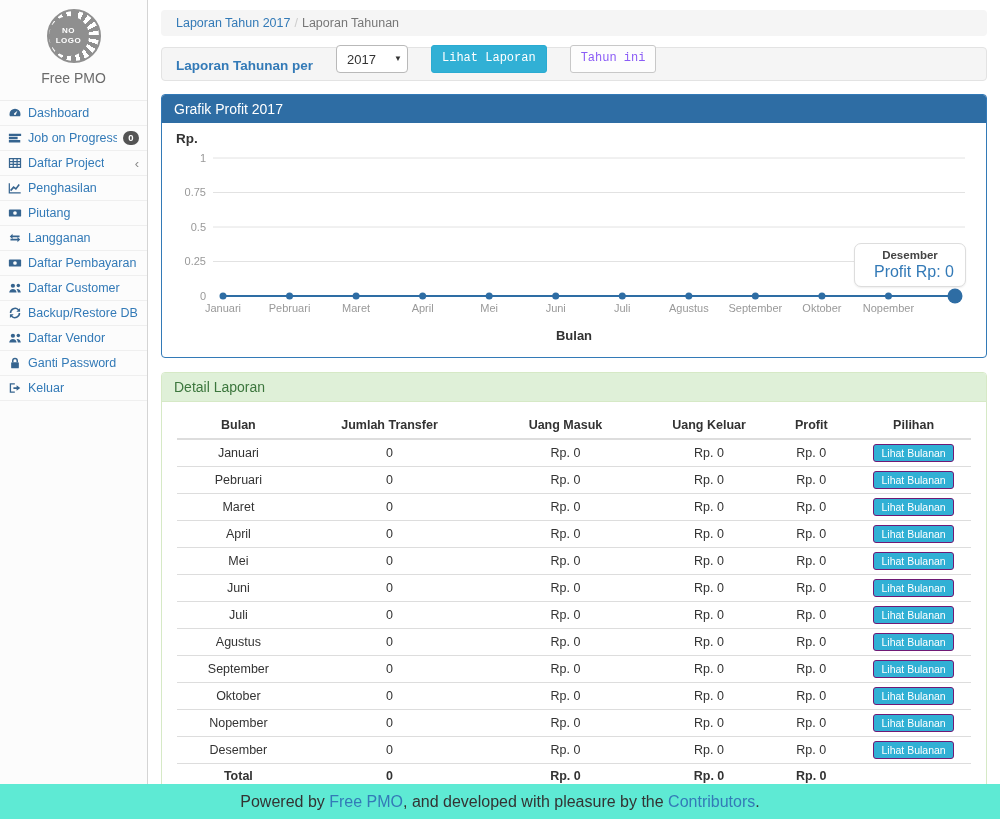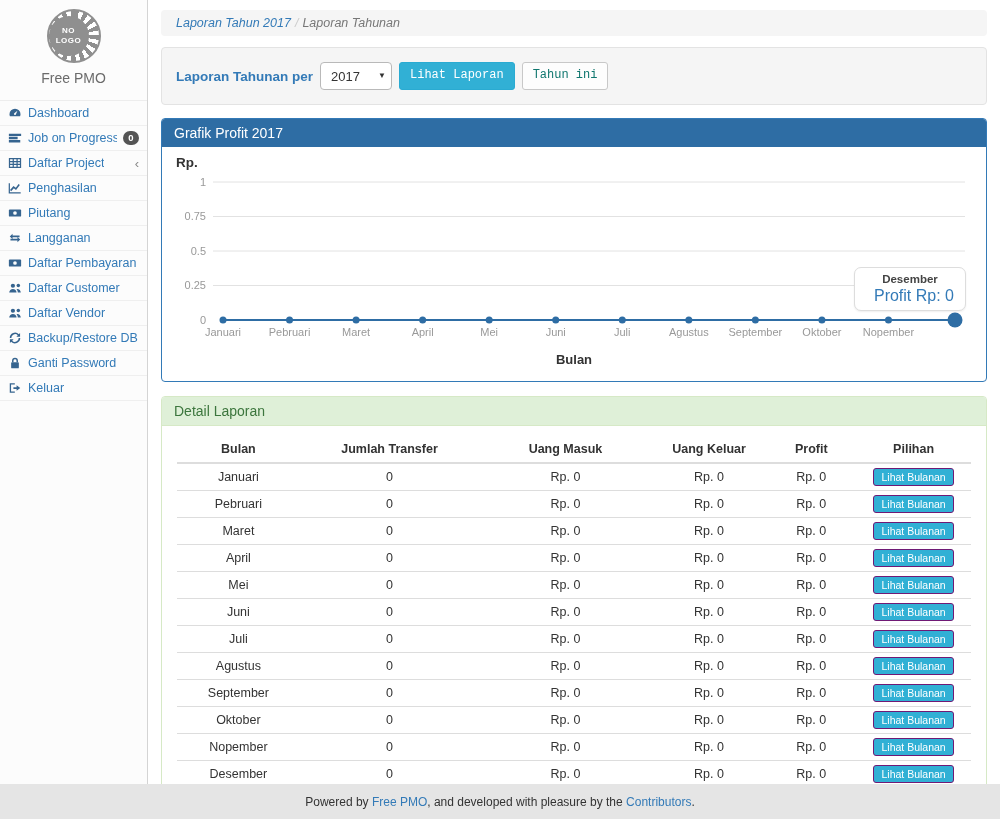--- a/index.html
+++ b/index.html
@@ -24,37 +24,37 @@
     color: #337ab7; font-size: 12.5px; text-decoration: none; cursor: pointer; }
   .nav-icon { width: 14px; height: 14px; flex-shrink: 0; display: inline-flex; color: #36648f; }
   .nav-icon svg { width: 14px; height: 14px; }
   .nav-label { white-space: nowrap; overflow: hidden; }
   .nav-badge { margin-left: auto; background: #545454; color: #fff; font-size: 9.5px; font-weight: bold;
     border-radius: 9px; padding: 1px 5.5px; line-height: 1.3; }
   .nav-chevron { margin-left: auto; color: #888; font-size: 13px; line-height: 1; }
 
   
   .content { flex: 1; padding: 10px 13px 0; background: #fff; min-width: 0; }
-  .breadcrumb { background: #f5f5f5; border-radius: 4px; padding: 6px 15px; font-size: 12.5px; margin-bottom: 11px; font-style: italic; }
+  .breadcrumb { background: #f5f5f5; border-radius: 4px; padding: 6px 15px; font-size: 12.5px; margin-bottom: 11px; }
   .breadcrumb a { color: #337ab7; text-decoration: none; cursor: pointer; }
   .crumb-sep { color: #ccc; padding: 0 4px; }
   .crumb-current { color: #777; }
 
   .filter-well { background: #f5f5f5; border: 1px solid #e3e3e3; border-radius: 4px;
-    padding: 7px 14px; display: flex; align-items: center; gap: 7px; margin-bottom: 13px; height: 58px; }
+    padding: 7px 14px; display: flex; align-items: flex-end; gap: 23px; margin-bottom: 13px; height: 34px; }
   .filter-label { color: #337ab7; font-weight: bold; font-size: 13.5px; }
   .select-wrap { position: relative; display: inline-block; }
   .select-wrap select { appearance: none; -webkit-appearance: none; width: 72px; height: 28px;
     border: 1px solid #b9b9b9; border-radius: 4px; background: #fff; font-size: 13px;
     padding: 2px 18px 2px 10px; color: #333; font-family: inherit; }
   .select-caret { position: absolute; right: 6px; top: 9px; font-size: 8px; color: #333; pointer-events: none; }
   .btn { display: inline-block; border-radius: 3px; font-size: 12px; padding: 5px 10px; cursor: pointer;
     font-family: Liberation Mono, monospace; line-height: 1.3; }
   .btn-info { background: #31b0d5; border: 1px solid #2aabd2; color: #fff; }
-  .btn-default { background: #fdfdfd; border: 1px solid #c8c8c8; color: #0f766e; }
+  .btn-default { background: #fdfdfd; border: 1px solid #c8c8c8; color: #8b5cf6; }
 
   .panel { border-radius: 4px; margin-bottom: 14px; background: #fff; }
   .panel-primary { border: 1px solid #337ab7; }
   .panel-primary .panel-heading { background: #2e6da4; color: #fff; padding: 6px 12px; font-size: 14px;
     border-radius: 3px 3px 0 0; }
   .panel-success { border: 1px solid #d6e9c6; }
   .panel-success .panel-heading { background: #dff0d8; color: #3c763d; padding: 6px 12px; font-size: 14px;
     border-radius: 3px 3px 0 0; border-bottom: 1px solid #d6e9c6; }
 
   .chart-body { position: relative; padding: 8px 14px 8px; }
@@ -70,22 +70,22 @@
   table.report th { border-bottom: 2px solid #ddd; padding: 6px 4px; font-weight: bold; text-align: center; color: #333; }
   table.report td { border-top: 1px solid #ddd; padding: 4px 4px; height: 24px; text-align: center; }
   td.num-um { text-align: right; padding-right: 32px; }
   td.num-uk { text-align: right; padding-right: 10px; }
   td.num-pf { text-align: right; padding-right: 18px; }
   tr.total-row td { font-weight: bold; }
   .btn-xs { background: #31b0d5; border: 1px solid #701a75; color: #fff; font-size: 10.5px;
     padding: 2px 7px; border-radius: 3px; cursor: pointer; font-family: inherit; }
 
   
-  .footer { height: 35px; background: #e5e5e5; display: flex; align-items: center; justify-content: center;
-    font-size: 12px; color: #333; flex-shrink: 0; }
+  .footer { height: 35px; background: #5eead4; display: flex; align-items: center; justify-content: center;
+    font-size: 16px; color: #333; flex-shrink: 0; }
   .footer a { color: #337ab7; text-decoration: none; cursor: pointer; }
 </style>
 </head>
 <body>
 
 <div class="app">
   <div class="main-wrap">
 
     <aside class="sidebar">
       <div class="logo-block">
@@ -184,37 +184,37 @@
                   <path d="M10.6 9.2c2.3 0 4 1.8 4 4h-3.4c0-1.6-.6-3-1.6-3.8z"></path>
                 </svg>
               </span>
               <span class="nav-label">Daftar Customer</span>
             </a>
           </li>
           <li>
             <a>
               <span class="nav-icon">
                 <svg viewBox="0 0 16 16" fill="currentColor">
+                  <path d="M13.8 2.3v4.2H9.6l1.6-1.6A4.3 4.3 0 0 0 3.8 8H2a6.1 6.1 0 0 1 10.4-4.3zM2.2 13.7V9.5h4.2L4.8 11.1a4.3 4.3 0 0 0 7.4-3.1h1.8a6.1 6.1 0 0 1-10.4 4.3z"></path>
+                </svg>
+              </span>
+              <span class="nav-label">Backup/Restore DB</span>
+            </a>
+          </li>
+          <li>
+            <a>
+              <span class="nav-icon">
+                <svg viewBox="0 0 16 16" fill="currentColor">
                   <circle cx="5.6" cy="5.4" r="2.4"></circle>
                   <path d="M1.4 13.2c0-2.4 1.9-4.2 4.2-4.2s4.2 1.8 4.2 4.2z"></path>
                   <circle cx="11.8" cy="5" r="2"></circle>
                   <path d="M10.6 9.2c2.3 0 4 1.8 4 4h-3.4c0-1.6-.6-3-1.6-3.8z"></path>
                 </svg>
               </span>
               <span class="nav-label">Daftar Vendor</span>
-            </a>
-          </li>
-          <li>
-            <a>
-              <span class="nav-icon">
-                <svg viewBox="0 0 16 16" fill="currentColor">
-                  <path d="M13.8 2.3v4.2H9.6l1.6-1.6A4.3 4.3 0 0 0 3.8 8H2a6.1 6.1 0 0 1 10.4-4.3zM2.2 13.7V9.5h4.2L4.8 11.1a4.3 4.3 0 0 0 7.4-3.1h1.8a6.1 6.1 0 0 1-10.4 4.3z"></path>
-                </svg>
-              </span>
-              <span class="nav-label">Backup/Restore DB</span>
             </a>
           </li>
           <li>
             <a>
               <span class="nav-icon">
                 <svg viewBox="0 0 16 16" fill="currentColor">
                   <path d="M4.6 7V5.4a3.4 3.4 0 0 1 6.8 0V7h-1.7V5.4a1.7 1.7 0 0 0-3.4 0V7z"></path>
                   <rect x="3.6" y="7" width="8.8" height="7" rx="1"></rect>
                 </svg>
               </span>

